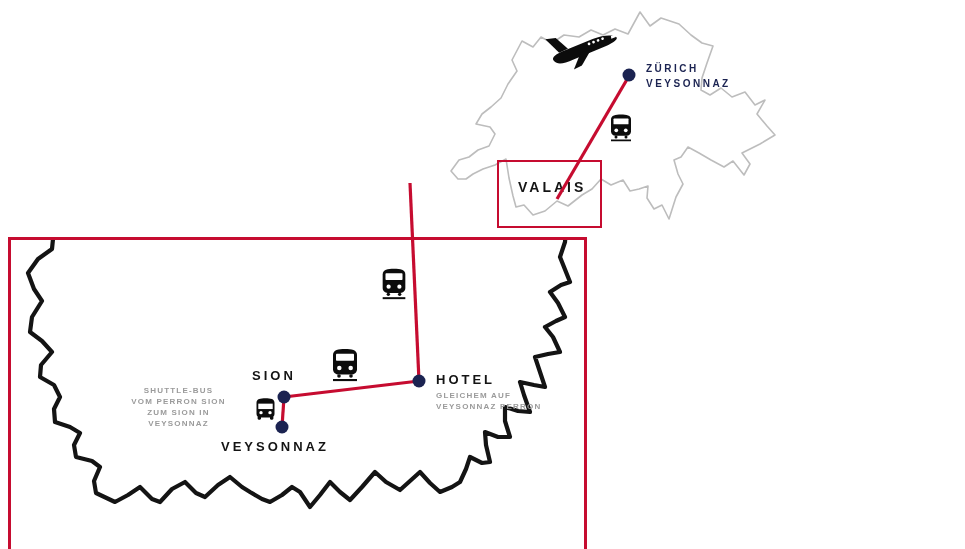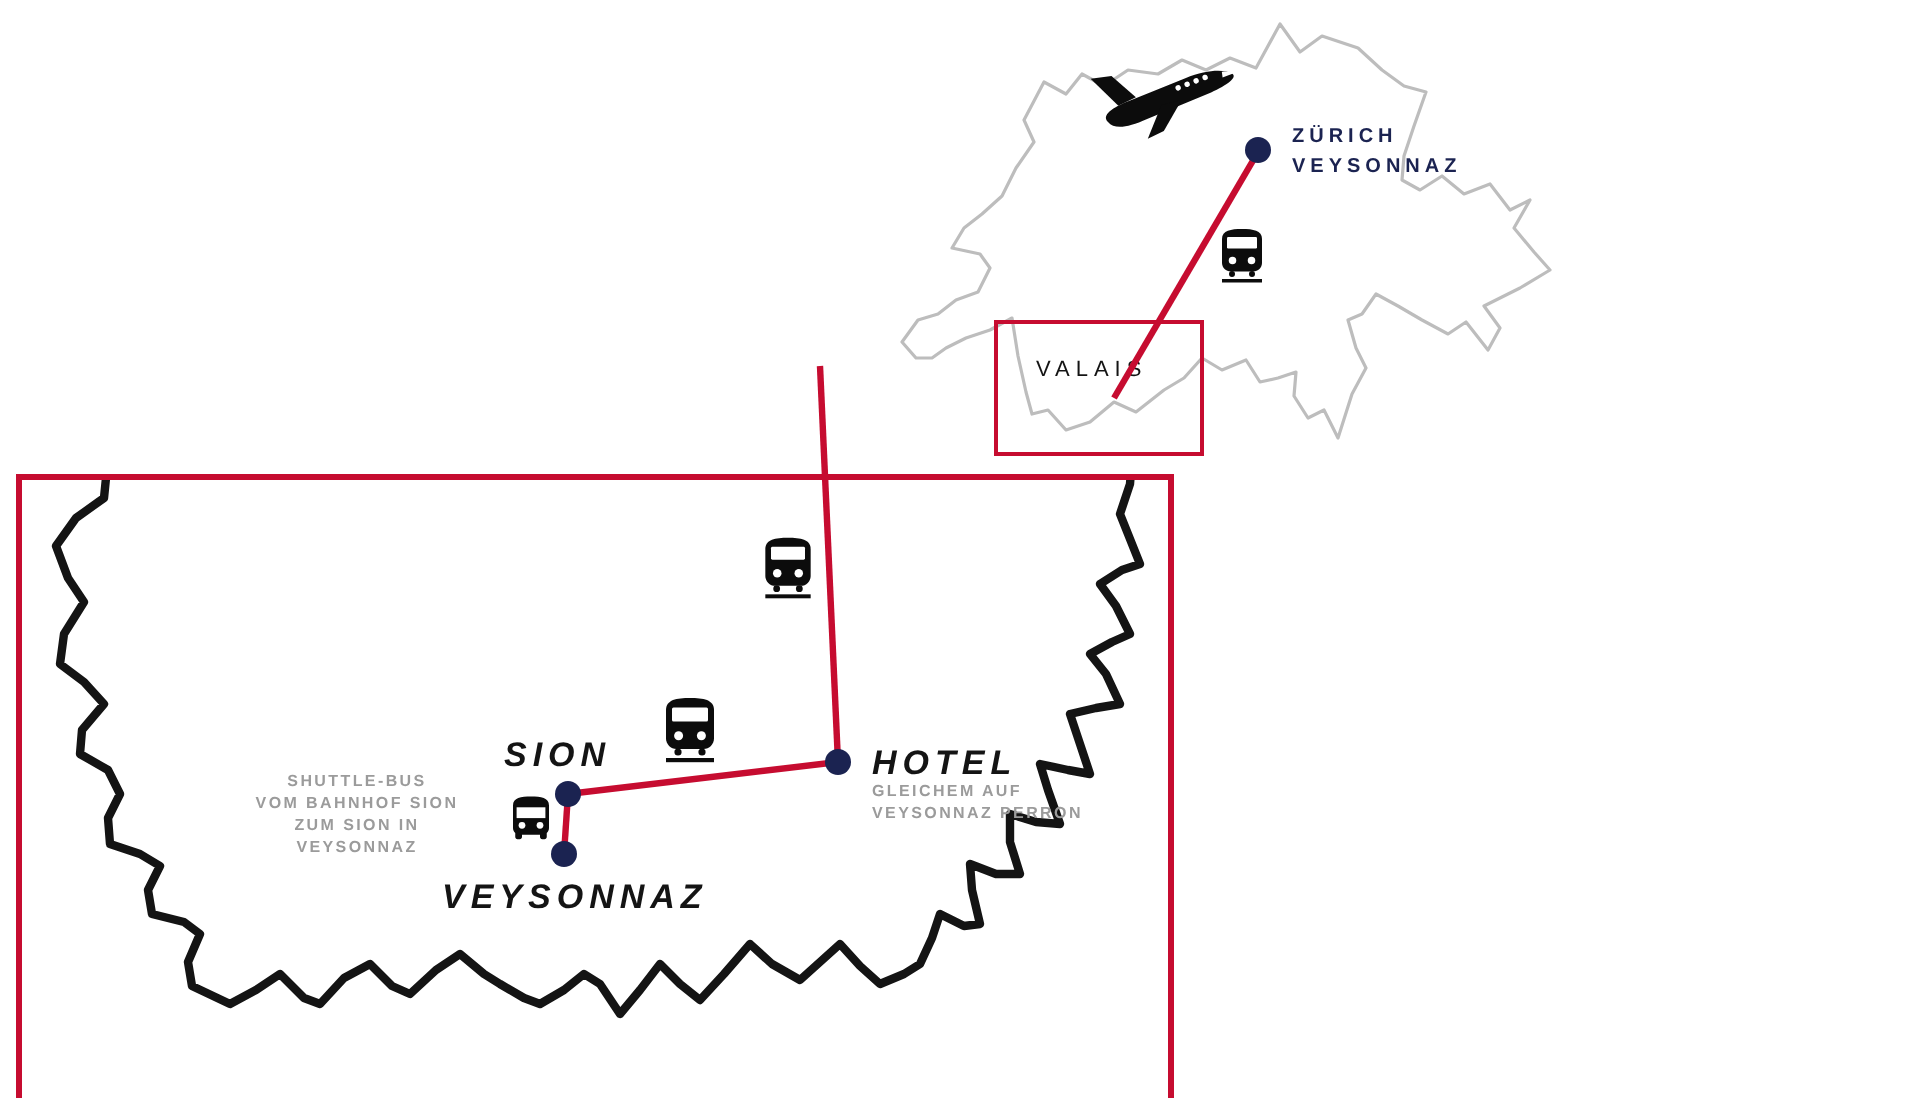--- a/index.html
+++ b/index.html
@@ -6,43 +6,43 @@
   .canvas {
     position:relative; width:965px; height:549px; overflow:hidden;
     background:#ffffff;
     font-family:"Liberation Sans","DejaVu Sans",sans-serif;
   }
   .abs { position:absolute; }
   svg { display:block; }
 
   
   .station-label {
-    position:absolute; font-weight:bold; font-size:17px;
-    letter-spacing:3px; color:#141414; white-space:nowrap;font-style:italic;
+    position:absolute; font-weight:bold; font-size:13px;
+    letter-spacing:3px; color:#141414; white-space:nowrap;
   }
   .navy-label {
     position:absolute; font-weight:bold; font-size:10px;
     letter-spacing:2.5px; color:#1b2351; line-height:15px; white-space:nowrap;
   }
   .note {
     position:absolute; font-weight:bold; font-size:8px;
     letter-spacing:1.2px; color:#9b9b9b; line-height:11px; white-space:nowrap;
   }
   .note.right { text-align:center; }
 
   
   .sw-map { left:445px; top:8px; }
   .plane-icon { left:543px; top:22px; width:80px; height:48px; transform:rotate(-16deg); }
   .train-overview { left:606px; top:112px; width:30px; height:30px; }
   .valais-box {
     left:497px; top:160px; width:101px; height:64px;
     border:2.5px solid #c60c30; position:absolute; box-sizing:content-box;
   }
   .valais-box-label {
-    position:absolute; left:19px; top:17px; font-weight:normal; font-size:11px;
+    position:absolute; left:19px; top:17px; font-weight:bold; font-size:14px;
     letter-spacing:3px; color:#141414; white-space:nowrap;
   }
 
   
   .detail-box {
     left:8px; top:237px; width:573px; height:330px;
     border:3px solid #c60c30; position:absolute; overflow:hidden; box-sizing:content-box;
   }
   .detail-outline-svg { position:absolute; left:-3px; top:-3px; }
 
@@ -146,18 +146,18 @@
   <div class="station-label visp-label">HOTEL</div>
   <div class="station-label veysonnaz-label">VEYSONNAZ</div>
 
   <div class="note visp-note">
     <div>GLEICHEM AUF</div>
     <div>VEYSONNAZ PERRON</div>
   </div>
 
   <div class="note right shuttle-note">
     <div>SHUTTLE-BUS</div>
-    <div>VOM BAHNHOF SION</div>
+    <div>VOM PERRON SION</div>
     <div>ZUM SION IN</div>
     <div>VEYSONNAZ</div>
   </div>
 
 </div>
 
 </body></html>

